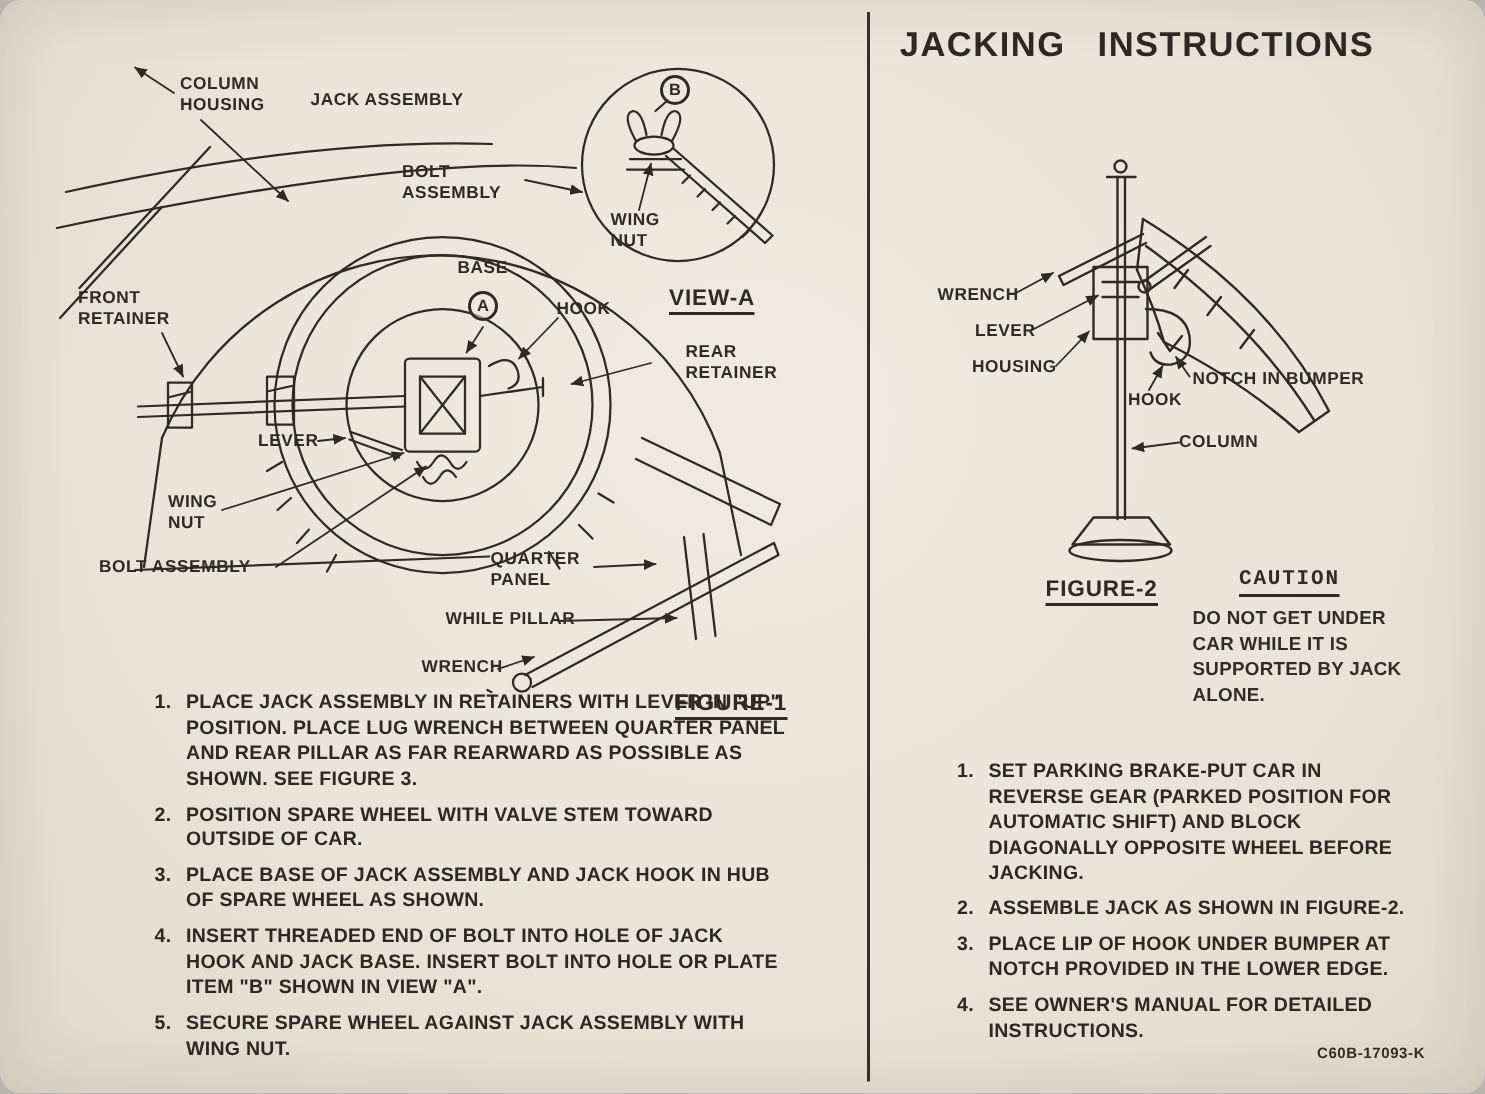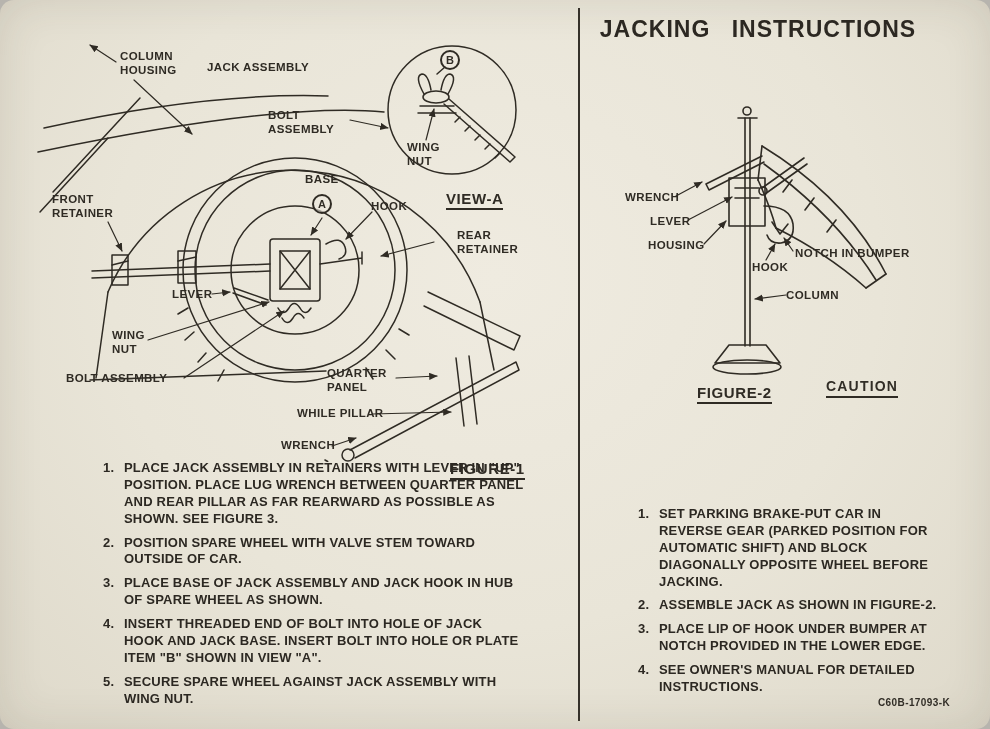--- a/index.html
+++ b/index.html
@@ -210,21 +210,22 @@
   </svg>
 
   <div class="lbl" style="left:625px; top:190px;">WRENCH</div>
   <div class="lbl" style="left:650px; top:214px;">LEVER</div>
   <div class="lbl" style="left:648px; top:238px;">HOUSING</div>
   <div class="lbl" style="left:752px; top:260px;">HOOK</div>
   <div class="lbl" style="left:795px; top:246px;">NOTCH IN BUMPER</div>
   <div class="lbl" style="left:786px; top:288px;">COLUMN</div>
   <div class="lbl rule" style="left:697px; top:384px;">FIGURE-2</div>
 
-  <div class="caution-title" style="left:826px; top:378px;">CAUTION</div>
+  <div class="caution-title" style="left:826px; top:378px;font-family:Liberation Mono, monospace;">CAUTION</div>
+  <div class="caution-body" style="left:795px; top:404px; width:152px;">DO NOT GET UNDER CAR WHILE IT IS SUPPORTED BY JACK ALONE.</div>
 
   <ol class="steps" style="left:638px; top:506px; width:302px;">
     <li class="step">
       <span class="num">1.</span>
       <span class="txt">SET PARKING BRAKE-PUT CAR IN REVERSE GEAR (PARKED POSITION FOR AUTOMATIC SHIFT) AND BLOCK DIAGONALLY OPPOSITE WHEEL BEFORE JACKING.</span>
     </li>
     <li class="step">
       <span class="num">2.</span>
       <span class="txt">ASSEMBLE JACK AS SHOWN IN FIGURE-2.</span>
     </li>

